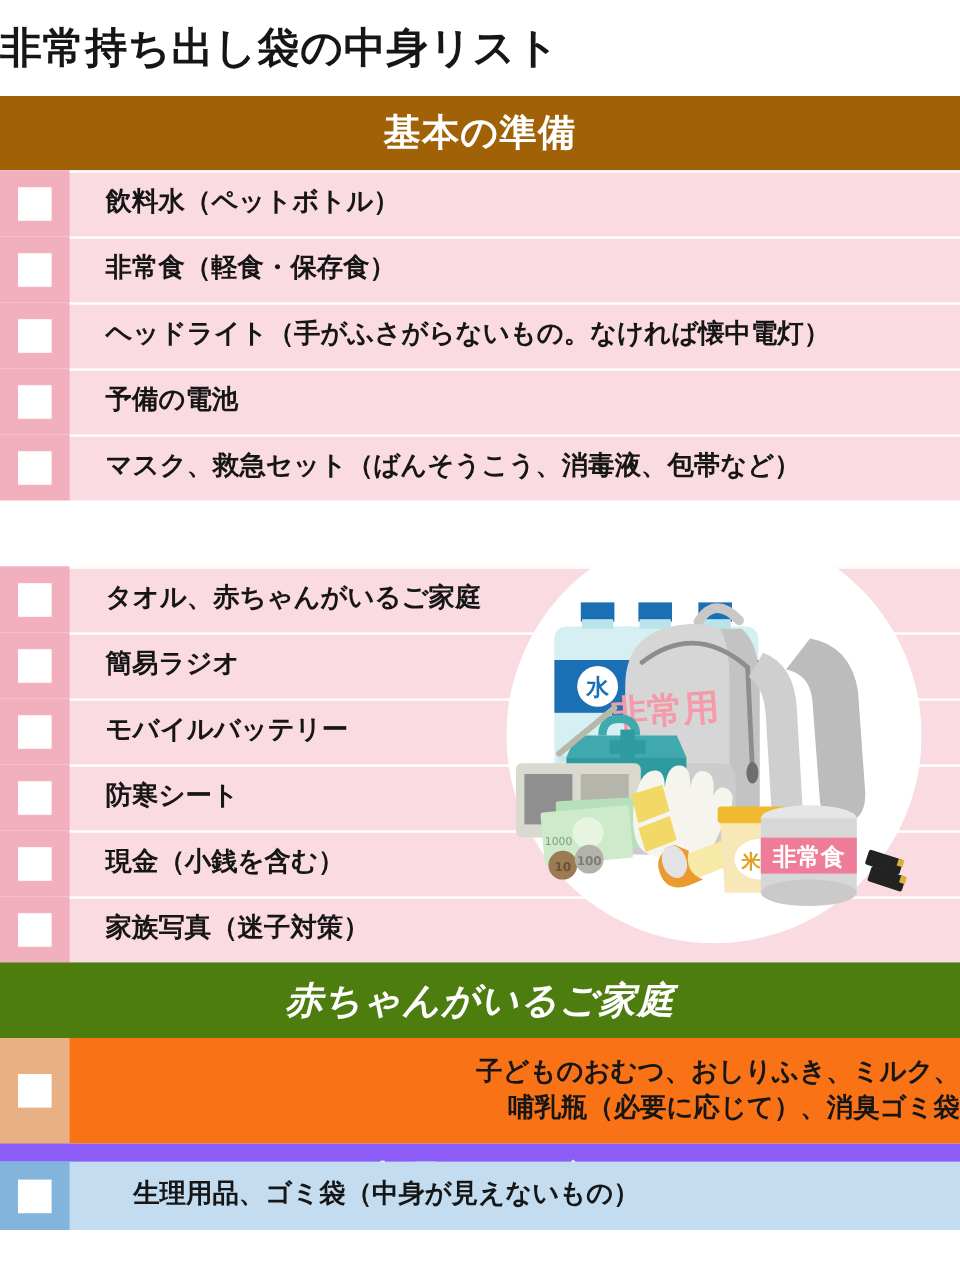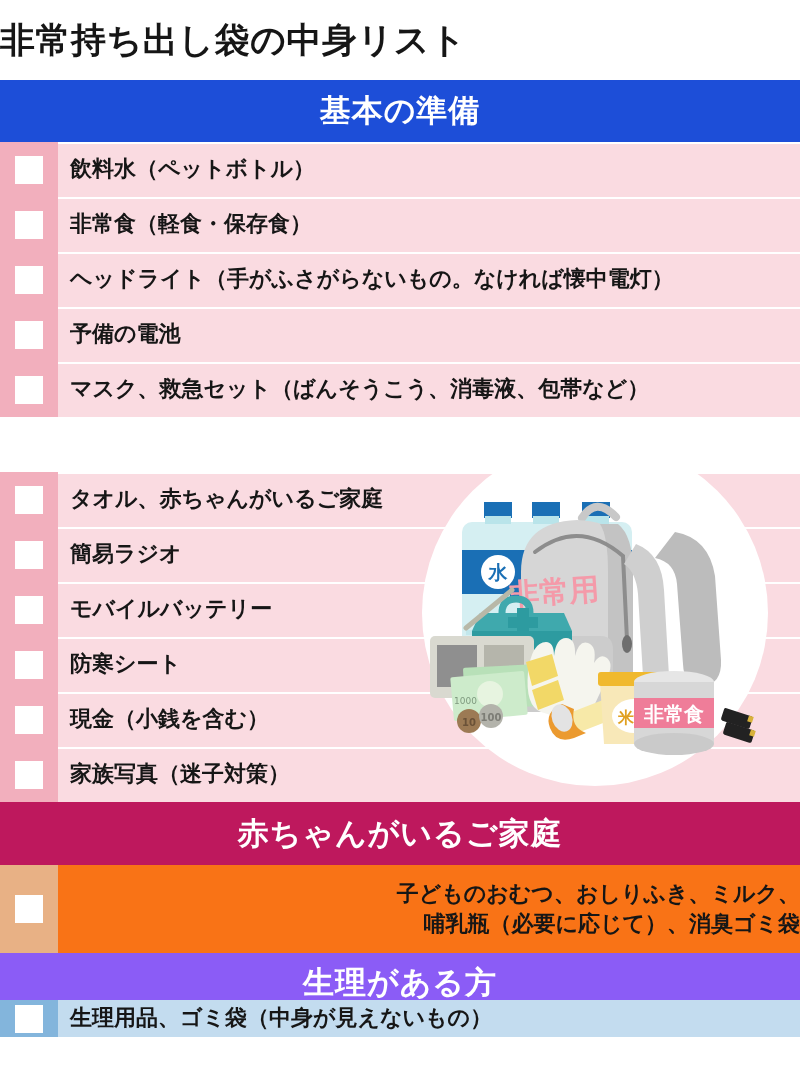--- a/index.html
+++ b/index.html
@@ -47,22 +47,22 @@
     align-items: center;
     justify-content: center;
   }
   .section-header .sh-text {
     font-size: 31px;
     font-weight: 700;
     color: #ffffff;
     letter-spacing: 1px;
     white-space: nowrap;
   }
-  #hdr-basic  { top: 80px;  height: 62px; background: #1d4ed8; }
-  #hdr-baby   { top: 802px; height: 63px; background: #be185d; }
+  #hdr-basic  { top: 80px;  height: 62px; background: #a16207; }
+  #hdr-baby   { top: 802px; height: 63px; background: #4d7c0f; font-style: italic; }
   #hdr-period { top: 953px; height: 59px; background: #8b5cf6; }
 
   
   .row {
     position: absolute;
     left: 0;
     width: 800px;
     display: flex;
     align-items: center;
     box-sizing: border-box;
@@ -76,21 +76,21 @@
     justify-content: center;
     box-sizing: border-box;
   }
   .checkbox {
     width: 28px;
     height: 28px;
     background: #ffffff;
   }
   .row-label {
     flex: 1 1 auto;
-    padding-left: 12px;
+    padding-left: 30px;
     font-size: 22px;
     font-weight: 700;
     color: #161616;
     line-height: 1.38;
     letter-spacing: 0px;
     white-space: pre-line;
     position: relative;
     z-index: 3;
   }
 
@@ -349,20 +349,20 @@
         <div class="checkbox"></div>
       </div>
     <div class="row-label">子どものおむつ、おしりふき、ミルク、
 哺乳瓶（必要に応じて）、消臭ゴミ袋</div>
   </div>
 
   <div class="section-header" id="hdr-period">
     <div class="sh-text">生理がある方</div>
   </div>
 
-  <div class="row blue" style="top:1000px;height:37px;">
+  <div class="row blue" style="top:968px;height:57px;gap:23px;">
     <div class="check-cell">
         <div class="checkbox"></div>
       </div>
     <div class="row-label">生理用品、ゴミ袋（中身が見えないもの）</div>
   </div>
 
 </div>
 
 </body></html>

